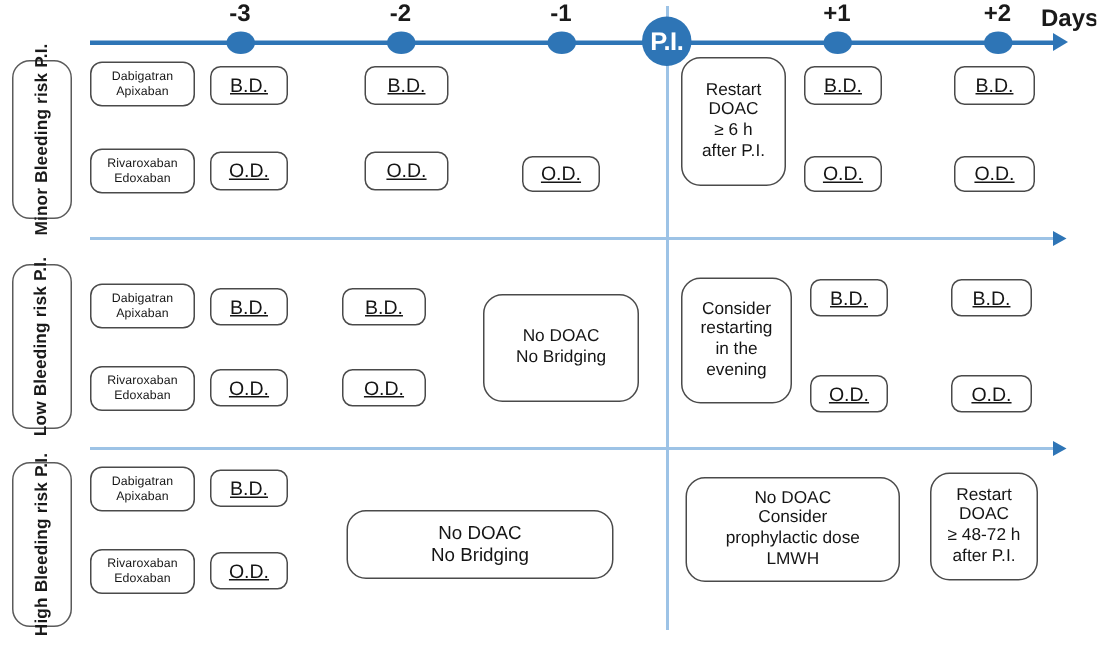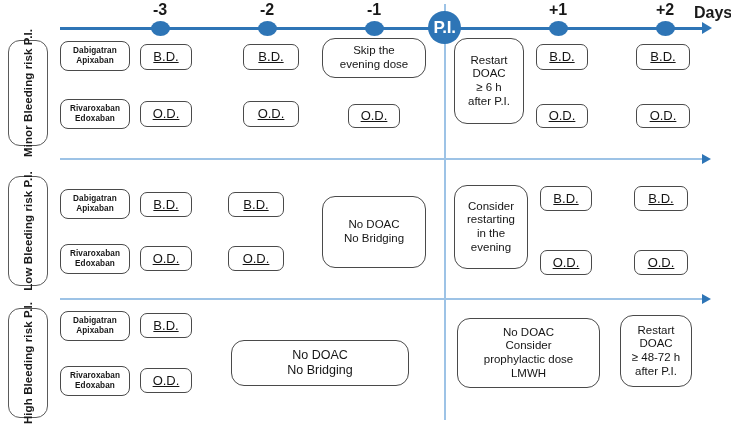--- a/index.html
+++ b/index.html
@@ -138,21 +138,21 @@
     display: flex;
     align-items: center;
     justify-content: center;
     text-align: center;
     color: #151515;
     line-height: 1.18;
     white-space: pre-line;
   }
   .box.drug {
     font-size: 8.2px;
-    font-weight: bold;
+    font-weight: normal;
     border-radius: 8px;
     letter-spacing: 0.1px;
   }
   .box.dose {
     font-size: 13px;
     border-radius: 7px;
     text-decoration: underline;
   }
   .box.note {
     font-size: 11.5px;
@@ -198,22 +198,20 @@
 Bleeding risk P.I.</span>
   </div>
 
   <div class="box drug" style="left:60px;  top:41px;  width:70px; height:30px">Dabigatran
 Apixaban</div>
   <div class="box drug" style="left:60px;  top:99px;  width:70px; height:30px">Rivaroxaban
 Edoxaban</div>
 
   <div class="box dose" style="left:140px; top:44px; width:52px; height:26px">B.D.</div>
   <div class="box dose" style="left:243px; top:44px; width:56px; height:26px">B.D.</div>
-  <div class="box note" style="left:322px; top:38px; width:104px; height:40px">Skip the
-evening dose</div>
   <div class="box note" style="left:454px; top:38px; width:70px; height:86px">Restart
 DOAC
 ≥ 6 h
 after P.I.</div>
   <div class="box dose" style="left:536px; top:44px; width:52px; height:26px">B.D.</div>
   <div class="box dose" style="left:636px; top:44px; width:54px; height:26px">B.D.</div>
 
   <div class="box dose" style="left:140px; top:101px; width:52px; height:26px">O.D.</div>
   <div class="box dose" style="left:243px; top:101px; width:56px; height:26px">O.D.</div>
   <div class="box dose" style="left:348px; top:104px; width:52px; height:24px">O.D.</div>

